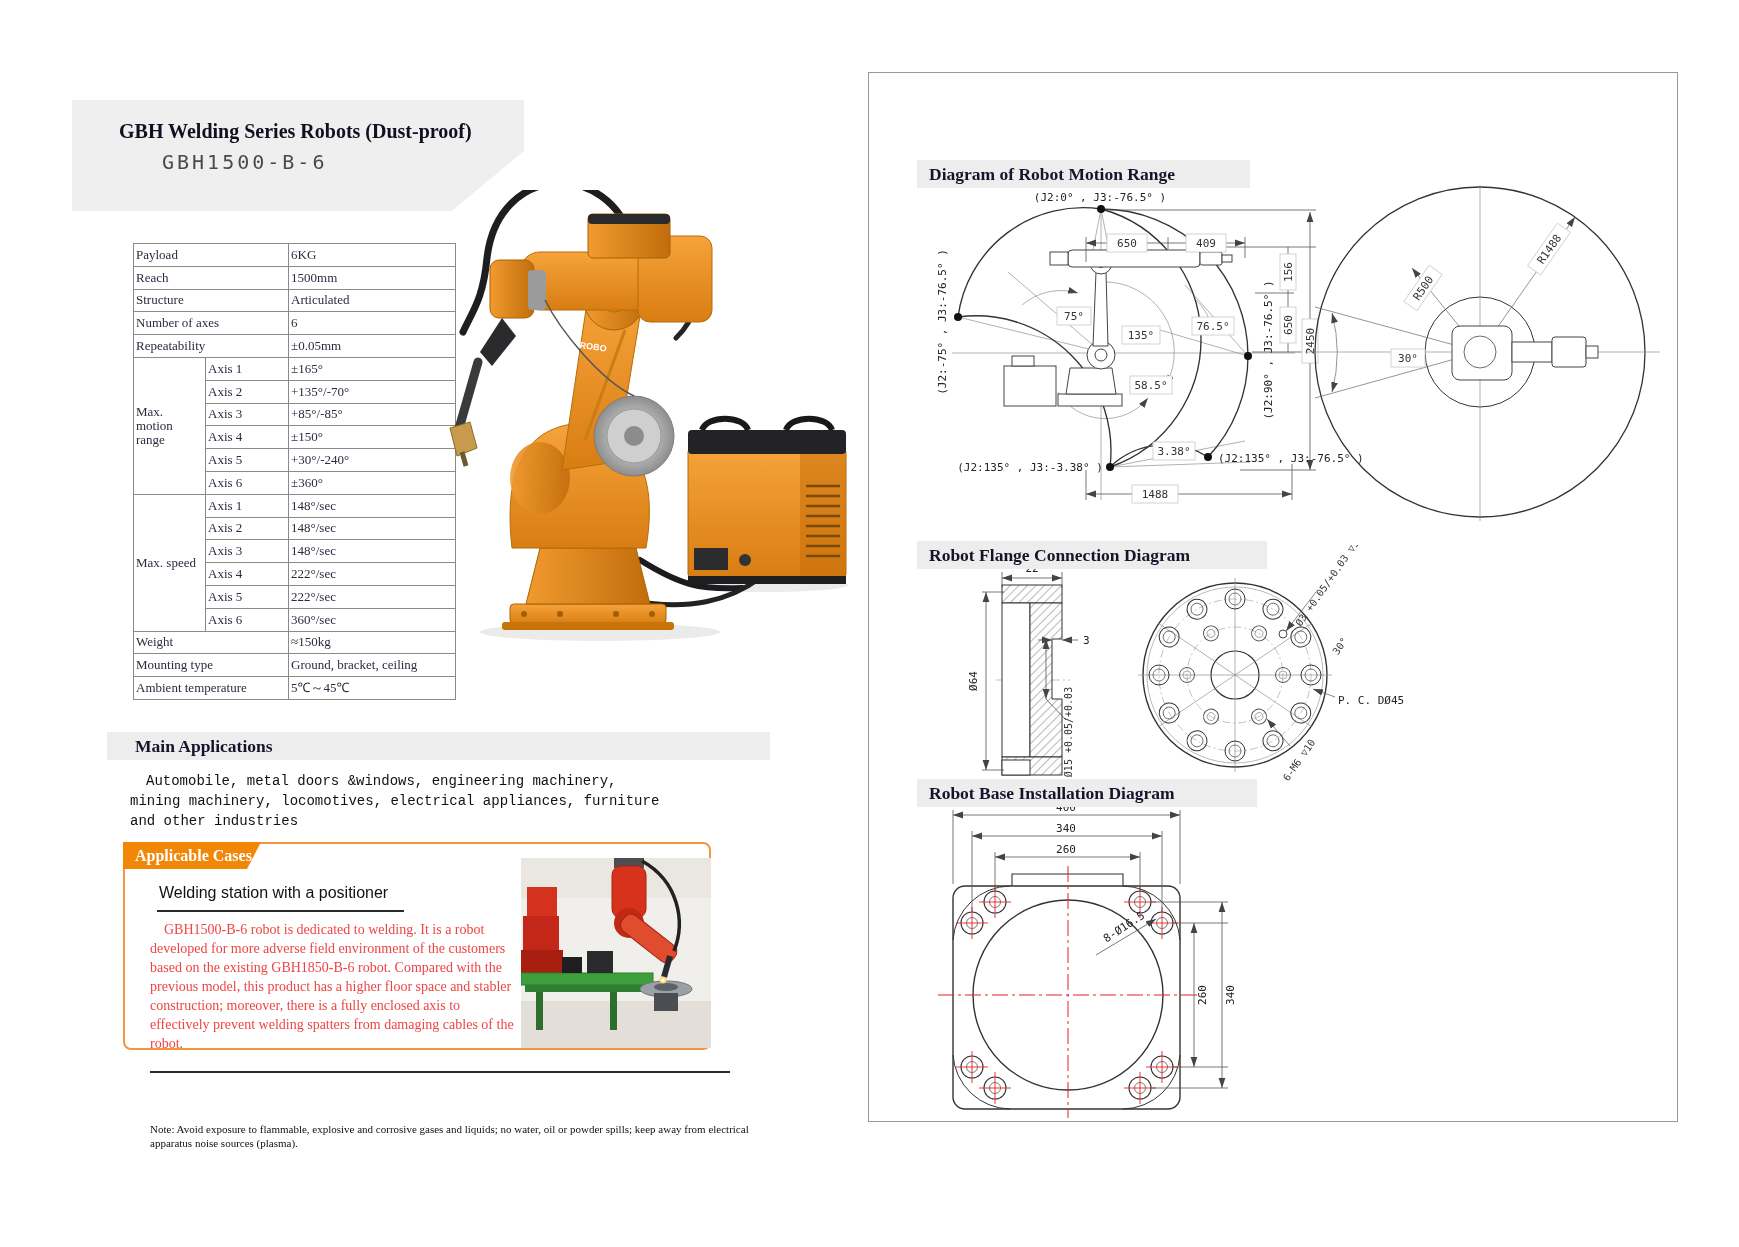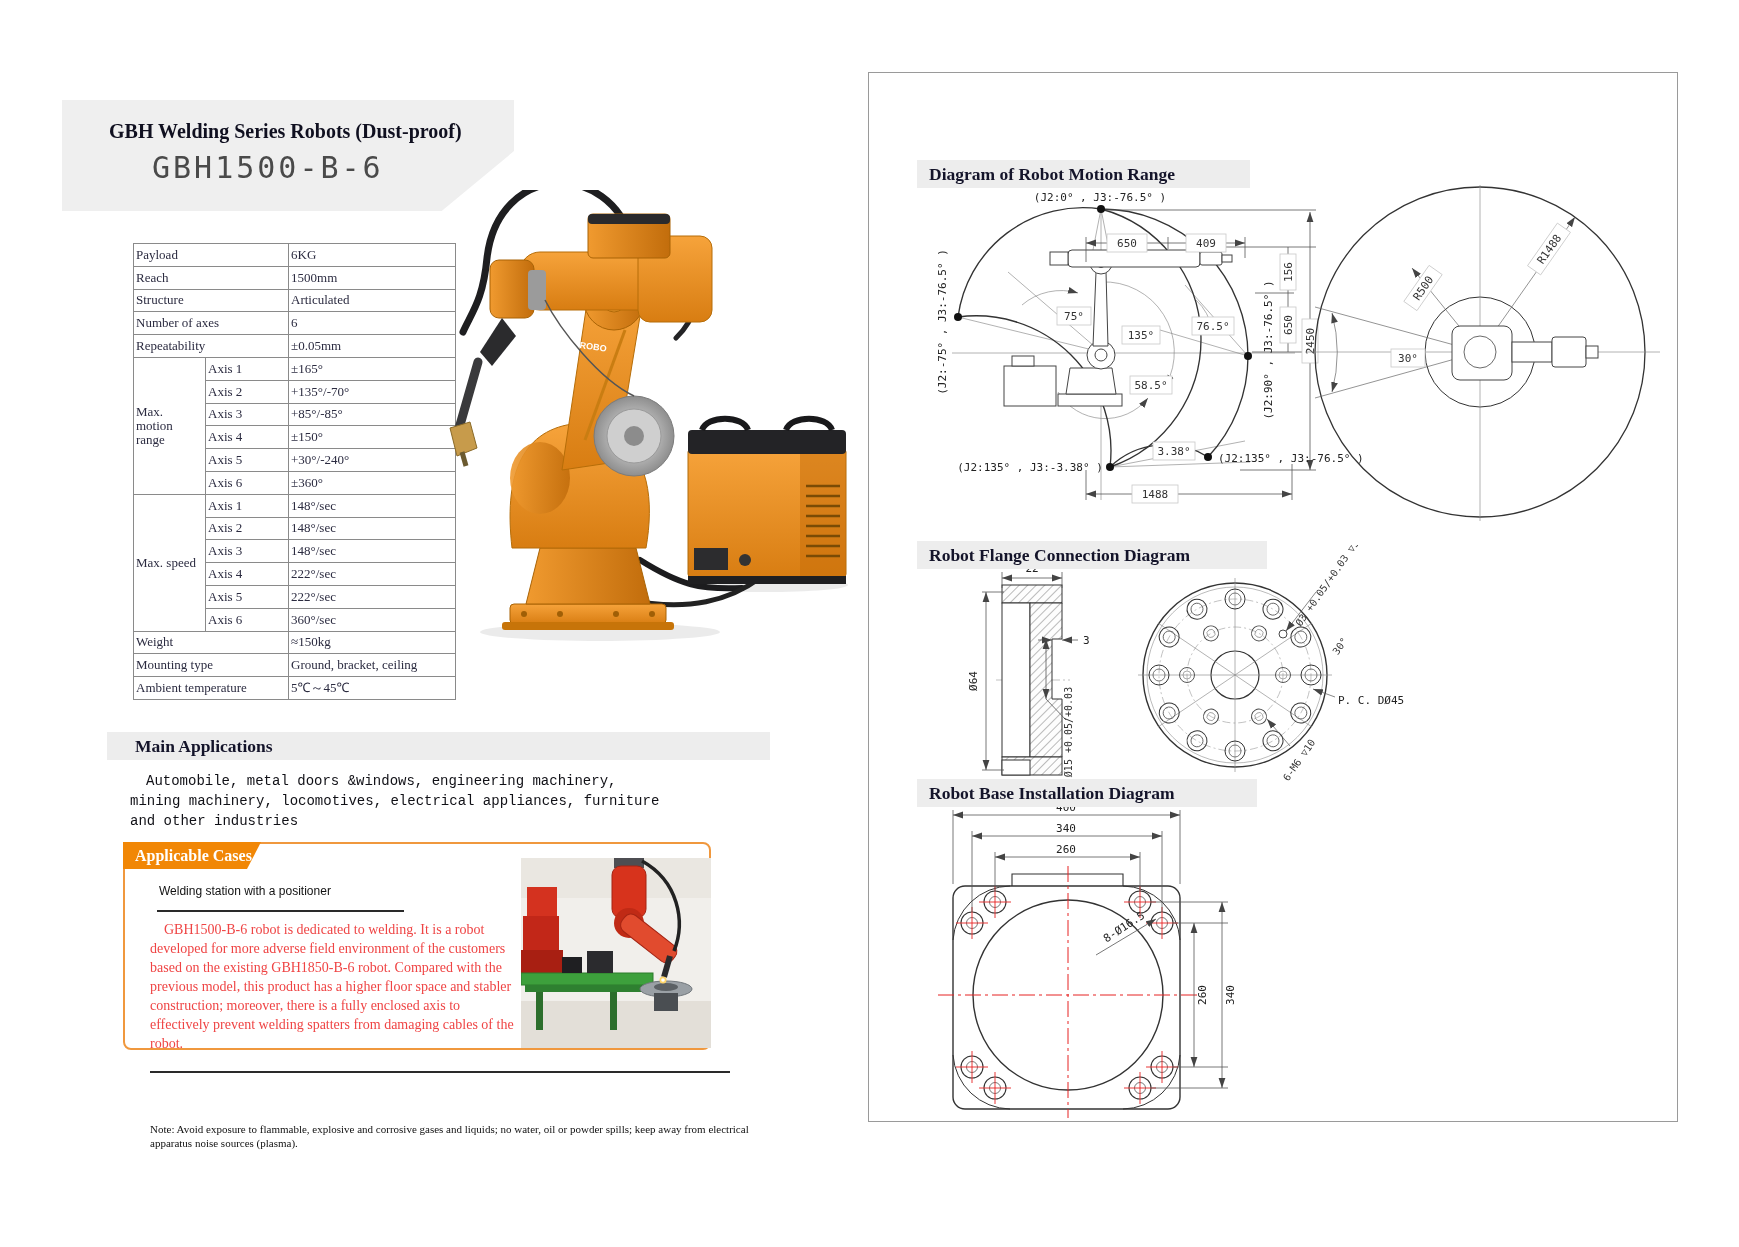--- a/index.html
+++ b/index.html
@@ -1,36 +1,36 @@
 <!DOCTYPE html>
 <html><head>
 <meta charset="utf-8">
 <title>GBH1500-B-6</title>
 <style>
   html,body{margin:0;padding:0;background:#fff;}
   .page{position:relative;width:1739px;height:1247px;background:#fff;overflow:hidden;
         font-family:"Liberation Serif",serif;color:#1b1b2e;}
   .abs{position:absolute;}
   
-  .banner{left:62px;top:100px;width:452px;height:111px;background:#efefef;
+  .banner{left:72px;top:100px;width:452px;height:111px;background:#efefef;
           clip-path:polygon(0 0,100% 0,100% 46%,84% 100%,0 100%);}
   .series-title{left:47px;top:20px;font-size:20px;font-weight:bold;color:#101020;white-space:nowrap;}
-  .model{left:90px;top:50px;font-family:"DejaVu Sans Mono",monospace;font-size:30px;color:#4a4a4a;letter-spacing:3px;white-space:nowrap;}
+  .model{left:90px;top:50px;font-family:"DejaVu Sans Mono",monospace;font-size:20px;color:#4a4a4a;letter-spacing:3px;white-space:nowrap;}
   
   table.spec{border-collapse:collapse;table-layout:fixed;width:322px;font-size:13px;color:#2b2b40;}
   table.spec td{border:1px solid #8a8a8a;text-align:left;height:21.8px;padding:0 2px;line-height:1.08;}
   
   .band{background:#ededed;display:flex;align-items:center;box-sizing:border-box;padding-left:12px;
         font-weight:bold;font-size:17.5px;color:#14142a;white-space:nowrap;}
   .para{font-size:14px;line-height:20px;color:#101016;text-indent:16px;font-family:Liberation Mono, monospace;}
   
   .case-box{border:2px solid #f0983e;border-radius:8px;background:#fff;box-sizing:border-box;}
   .badge{background:#f18706;color:#fff;font-weight:bold;font-size:16px;line-height:27px;
          padding-left:12px;box-sizing:border-box;clip-path:polygon(0 0,100% 0,calc(100% - 14px) 100%,0 100%);}
-  .case-title{font-family:"Liberation Sans",sans-serif;font-size:12px;color:#111;white-space:nowrap;}
+  .case-title{font-family:"Liberation Sans",sans-serif;font-size:16px;color:#111;white-space:nowrap;}
   .case-para{font-size:14px;line-height:19px;color:#ef4444;text-indent:14px;}
   .rule{background:#2a2a2a;}
   .note{font-size:11px;line-height:14px;color:#101010;margin-top:44px;}
   
   .panel{border:1px solid #9a9a9a;background:transparent;}
   
   .cad{font-family:"DejaVu Sans Mono",monospace;font-size:11px;fill:#222;}
   .cads{font-family:"DejaVu Sans Mono",monospace;font-size:10px;fill:#333;}
   .dbox rect{fill:#fff;stroke:#c9c9c9;stroke-width:0.8;}
   .dbox text{font-family:"DejaVu Sans Mono",monospace;font-size:11px;fill:#333;text-anchor:middle;}

